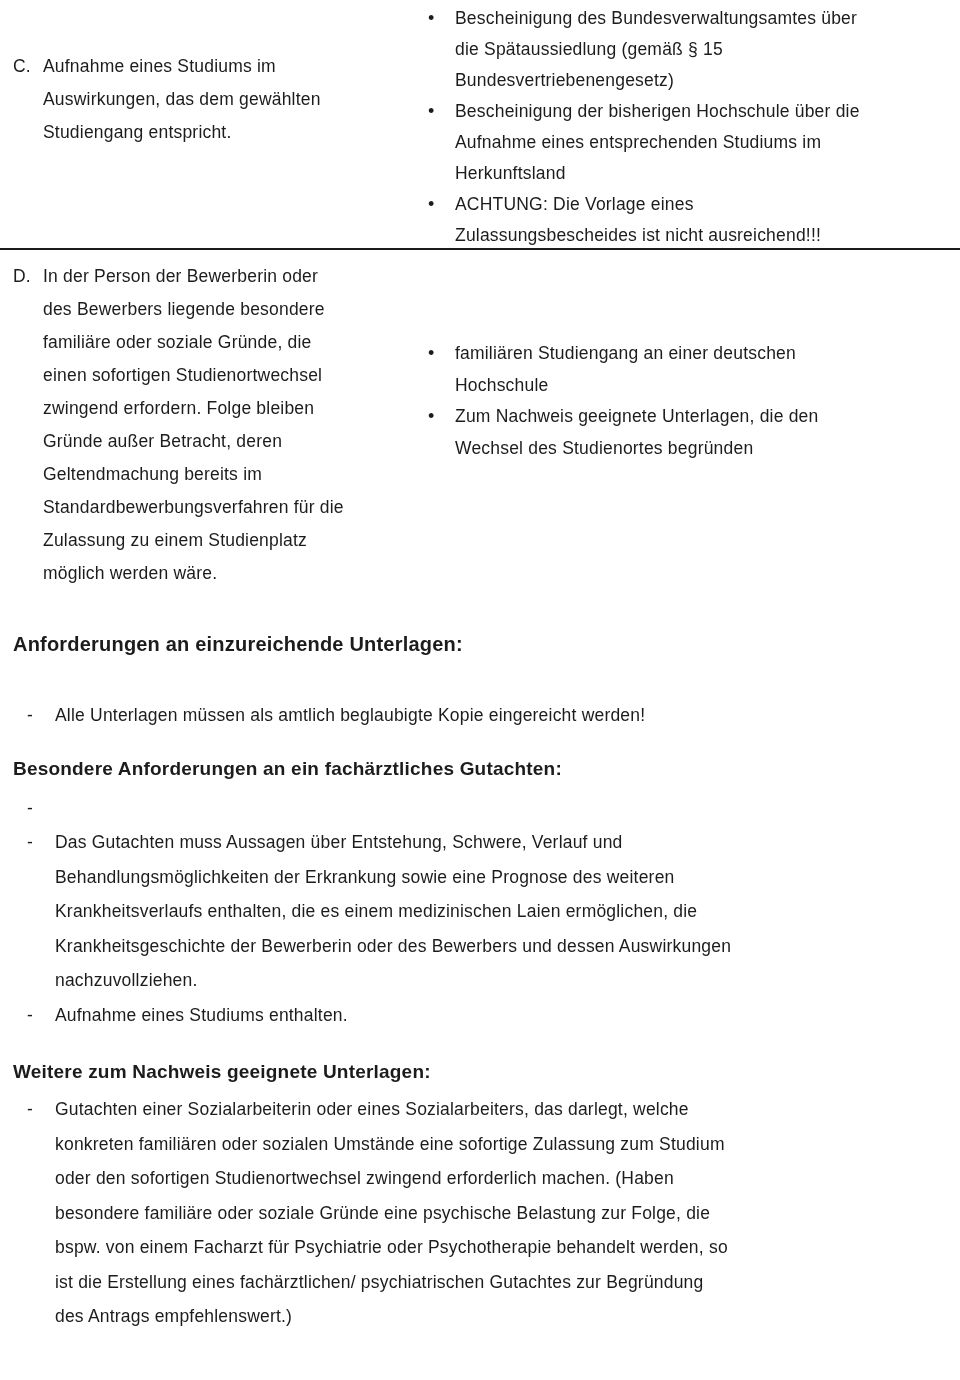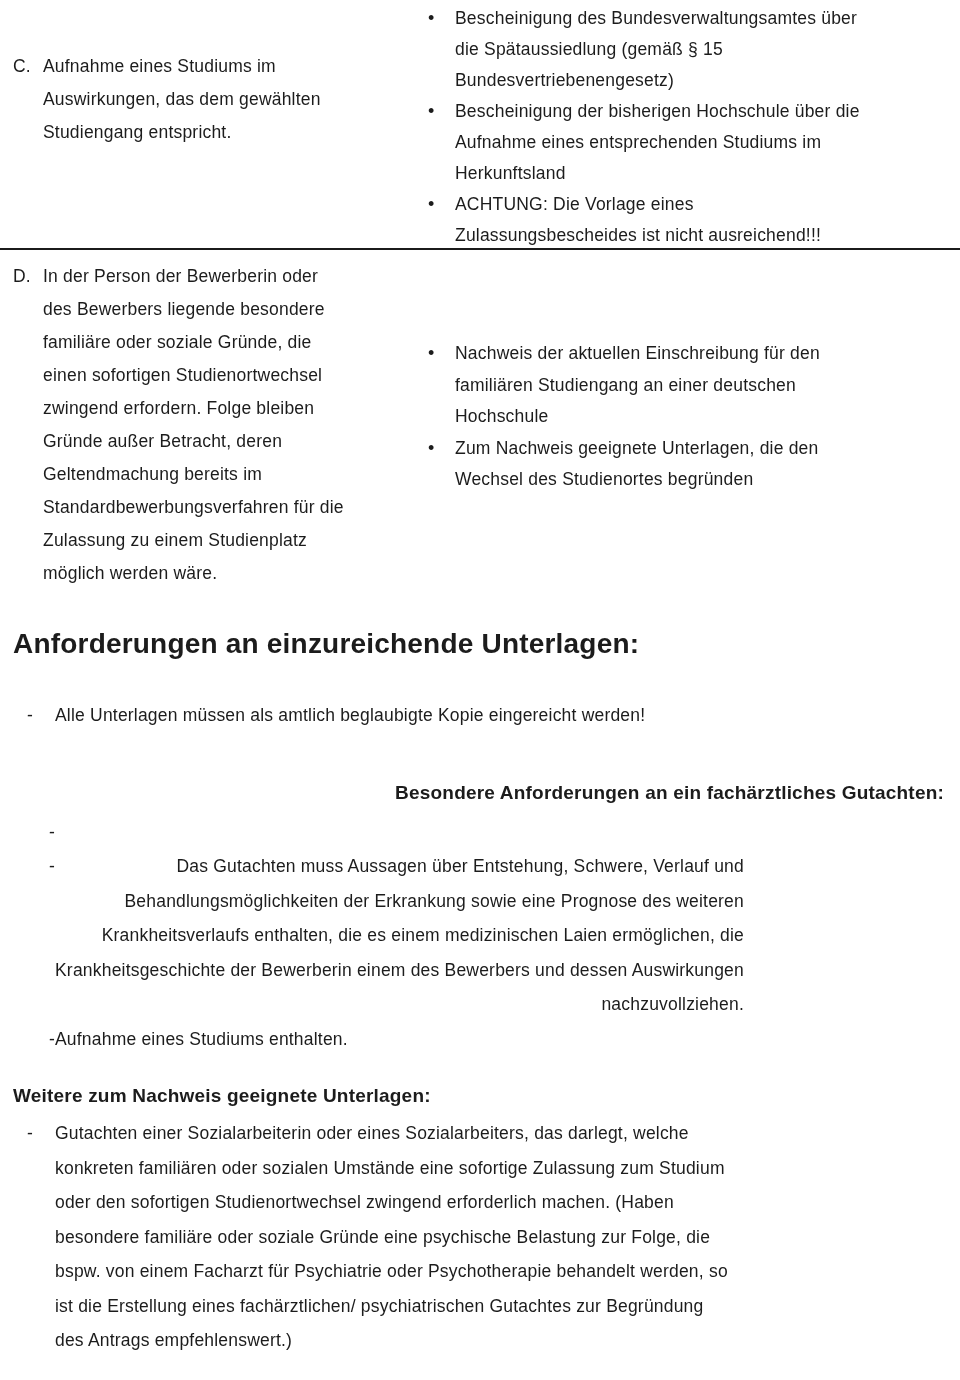--- a/index.html
+++ b/index.html
@@ -24,24 +24,24 @@
   .ltext .line { line-height:33px; white-space:nowrap; }
 
   .bullet-item { display:flex; }
   .bullet { width:27px; flex:none; line-height:31px; font-size:18px; }
   .row2 .bullet { line-height:31.5px; }
   .btext .line { line-height:31px; white-space:nowrap; }
   .row2 .btext .line { line-height:31.5px; }
 
   
   .sections { padding:0 16px 0 13px; margin-top:42px; }
-  .heading { font-weight:bold; font-size:28px; line-height:24px; }
+  .heading { font-weight:bold; font-size:20px; line-height:24px; }
   .h2 { font-size:19px; }
   .sec-anforderungen .dash-item { margin-top:42px; }
-  .sec-gutachten { margin-top:48px;text-align:right; }
+  .sec-gutachten { margin-top:24px; }
   .sec-gutachten .items { margin-top:10px; }
   .sec-weitere { margin-top:28px; }
   .sec-weitere .items { margin-top:8px; }
 
   .dash-item { display:flex; }
   .dash { margin-left:14px; width:28px; flex:none; line-height:34.5px; }
   .dtext .line { line-height:34.5px; white-space:nowrap; }
 
   .u { border-bottom:1.5px solid #1c1c1c; padding-right:5px; }
 </style>
@@ -105,21 +105,20 @@
               <div class="line">Standardbewerbungsverfahren für die</div>
               <div class="line">Zulassung zu einem Studienplatz</div>
               <div class="line">möglich werden wäre.</div>
             </div>
         </div>
       </div>
       <div class="cell-right">
         <div class="bullet-item">
           <div class="bullet">•</div>
           <div class="btext">
-              <div class="line">Nachweis der aktuellen Einschreibung für den</div>
               <div class="line">familiären Studiengang an einer deutschen</div>
               <div class="line">Hochschule</div>
             </div>
         </div>
         <div class="bullet-item">
           <div class="bullet">•</div>
           <div class="btext">
               <div class="line">Zum Nachweis geeignete Unterlagen, die den</div>
               <div class="line">Wechsel des Studienortes begründen</div>
             </div>
@@ -146,21 +145,21 @@
       <div class="items">
         <div class="dash-item">
           <div class="dash">-</div>
         </div>
         <div class="dash-item">
           <div class="dash">-</div>
           <div class="dtext">
               <div class="line">Das Gutachten muss Aussagen über Entstehung, Schwere, Verlauf und</div>
               <div class="line">Behandlungsmöglichkeiten der Erkrankung sowie eine Prognose des weiteren</div>
               <div class="line">Krankheitsverlaufs enthalten, die es einem medizinischen Laien ermöglichen, die</div>
-              <div class="line">Krankheitsgeschichte der Bewerberin einem des Bewerbers und dessen Auswirkungen</div>
+              <div class="line">Krankheitsgeschichte der Bewerberin oder des Bewerbers und dessen Auswirkungen</div>
               <div class="line">nachzuvollziehen.</div>
             </div>
         </div>
         <div class="dash-item">
           <div class="dash">-</div>
           <div class="dtext">
               <div class="line">Aufnahme eines Studiums enthalten.</div>
             </div>
         </div>
       </div>

